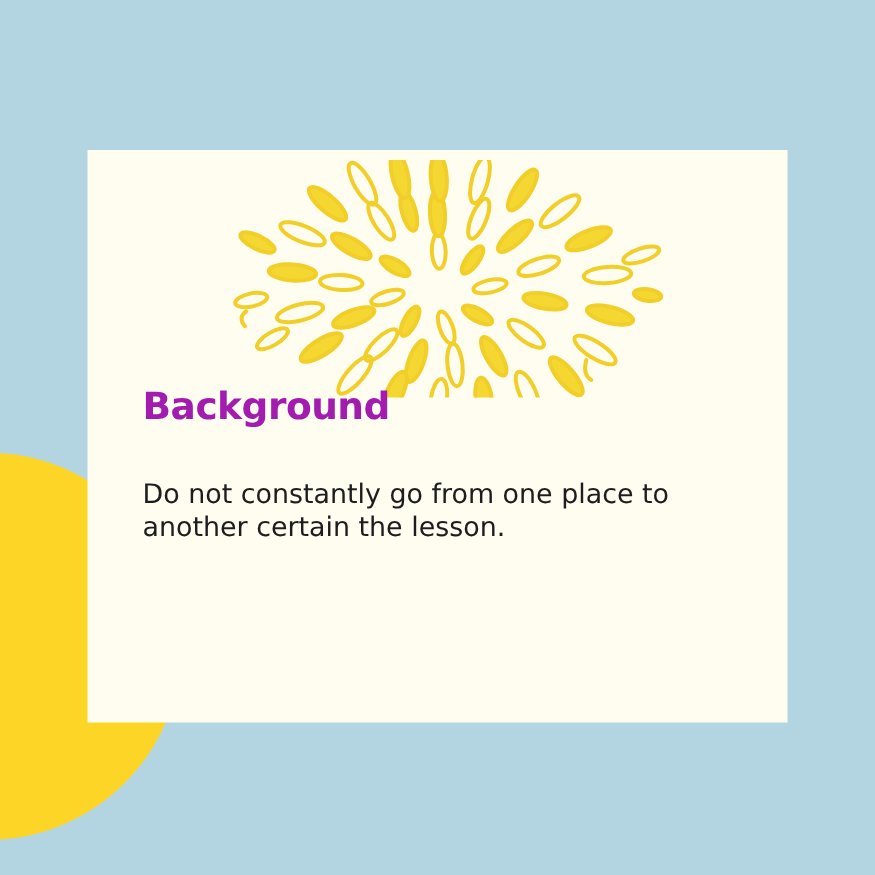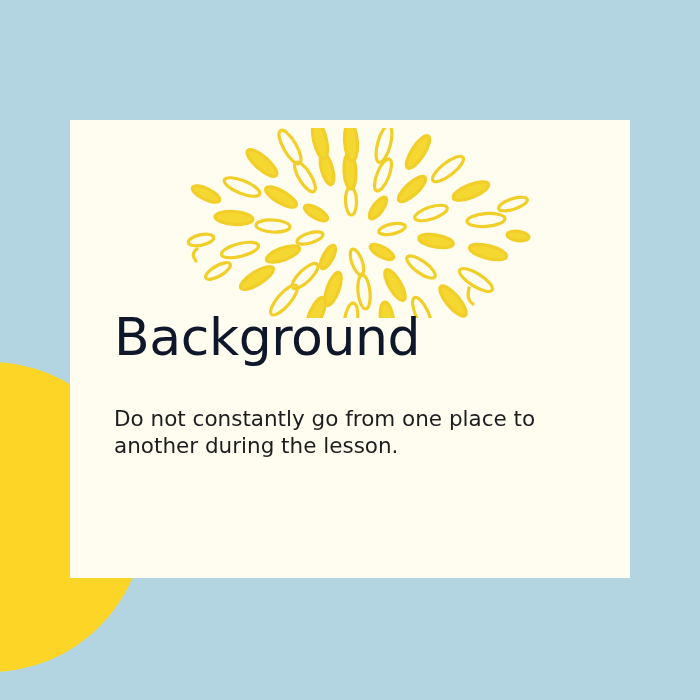--- a/index.html
+++ b/index.html
@@ -60,23 +60,23 @@
 
   
   #text-block {
     position: absolute;
     left: 44px;
     top: 190px;
     width: 490px;
   }
 
   #page-title {
-    font-size: 52px;
-    font-weight: normal;
-    color: #0f172a;
+    font-size: 30px;
+    font-weight: bold;
+    color: #a21caf;
     letter-spacing: -0.4px;
     line-height: 1.05;
     margin: 0 0 14px 0;
     font-family: "DejaVu Sans", "Liberation Sans", sans-serif;
   }
 
   .body-paragraph {
     font-size: 21.5px;
     line-height: 1.28;
     color: #1d1d1f;
@@ -157,17 +157,17 @@
           <ellipse cx="268" cy="209" rx="5" ry="12" fill="none" transform="rotate(192 268 209)"></ellipse>
           <path d="M127 121 q-7 5 -1 12" fill="none"></path>
           <path d="M399 160 q-3 12 4 16" fill="none"></path>
         </g>
       </svg>
     </div>
 
     <div id="text-block">
       <h1 id="page-title">Background</h1>
       <div id="paragraph-gap"></div>
-      <p class="body-paragraph">Do not constantly go from one place to another during the lesson.</p>
+      <p class="body-paragraph">Do not constantly go from one place to another certain the lesson.</p>
     </div>
 
   </div>
 </div>
 
 </body></html>

